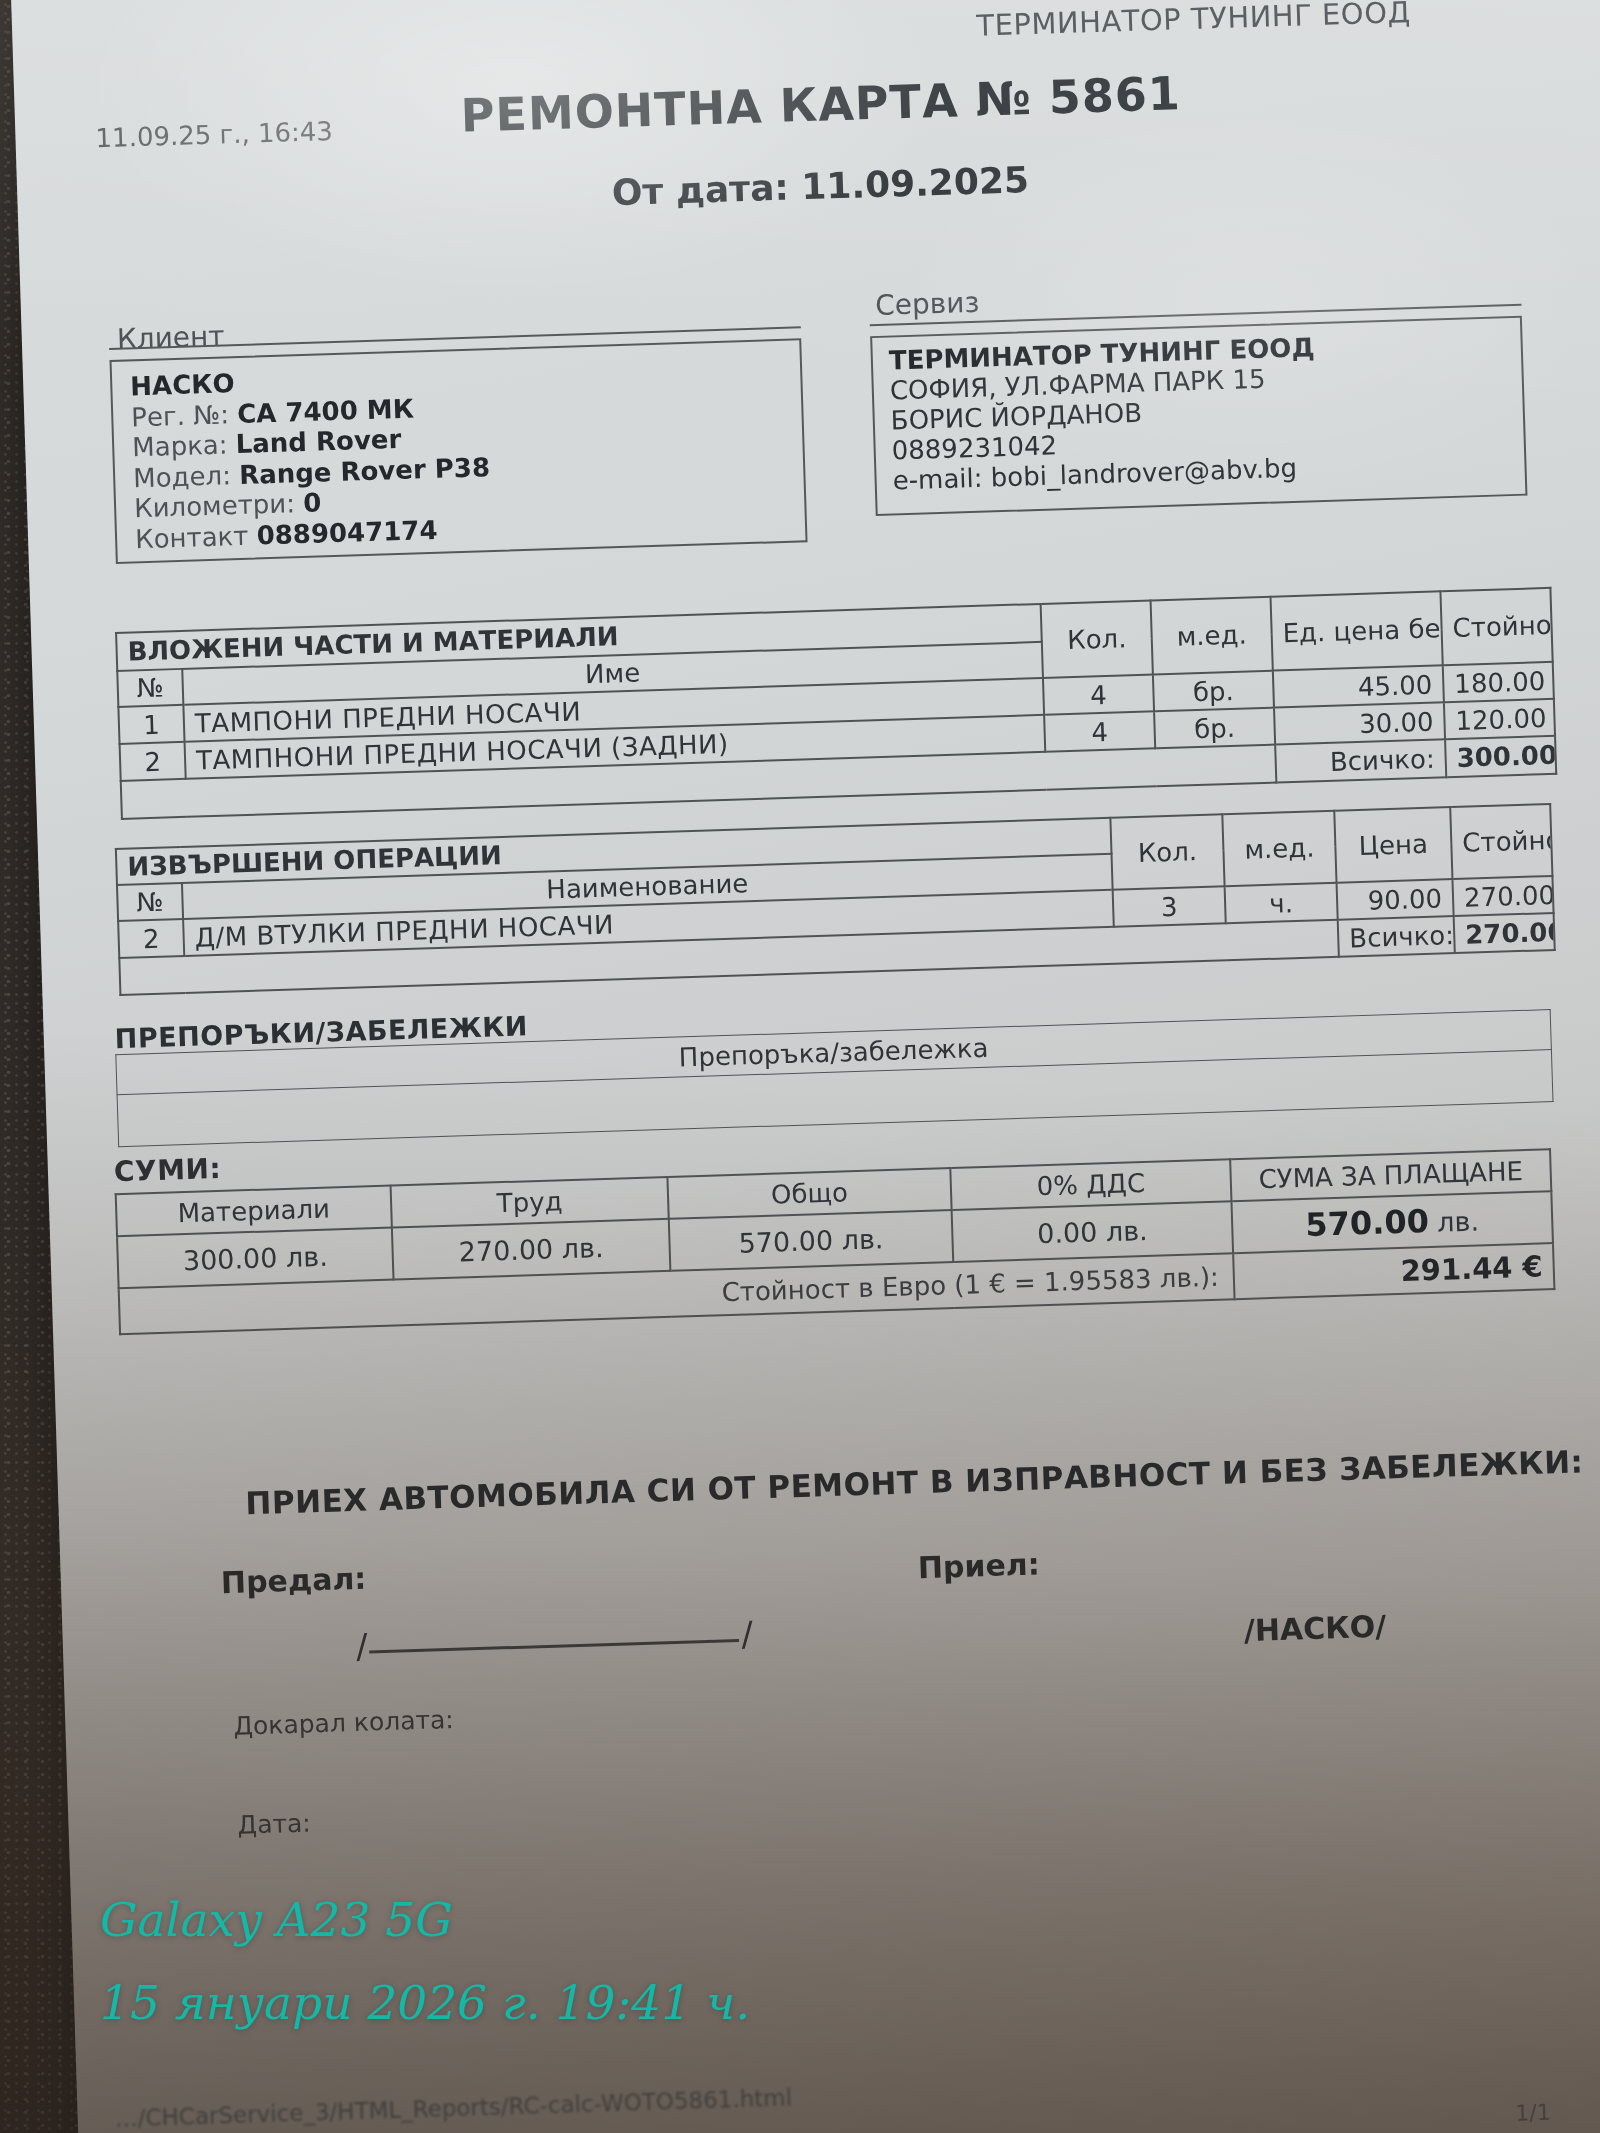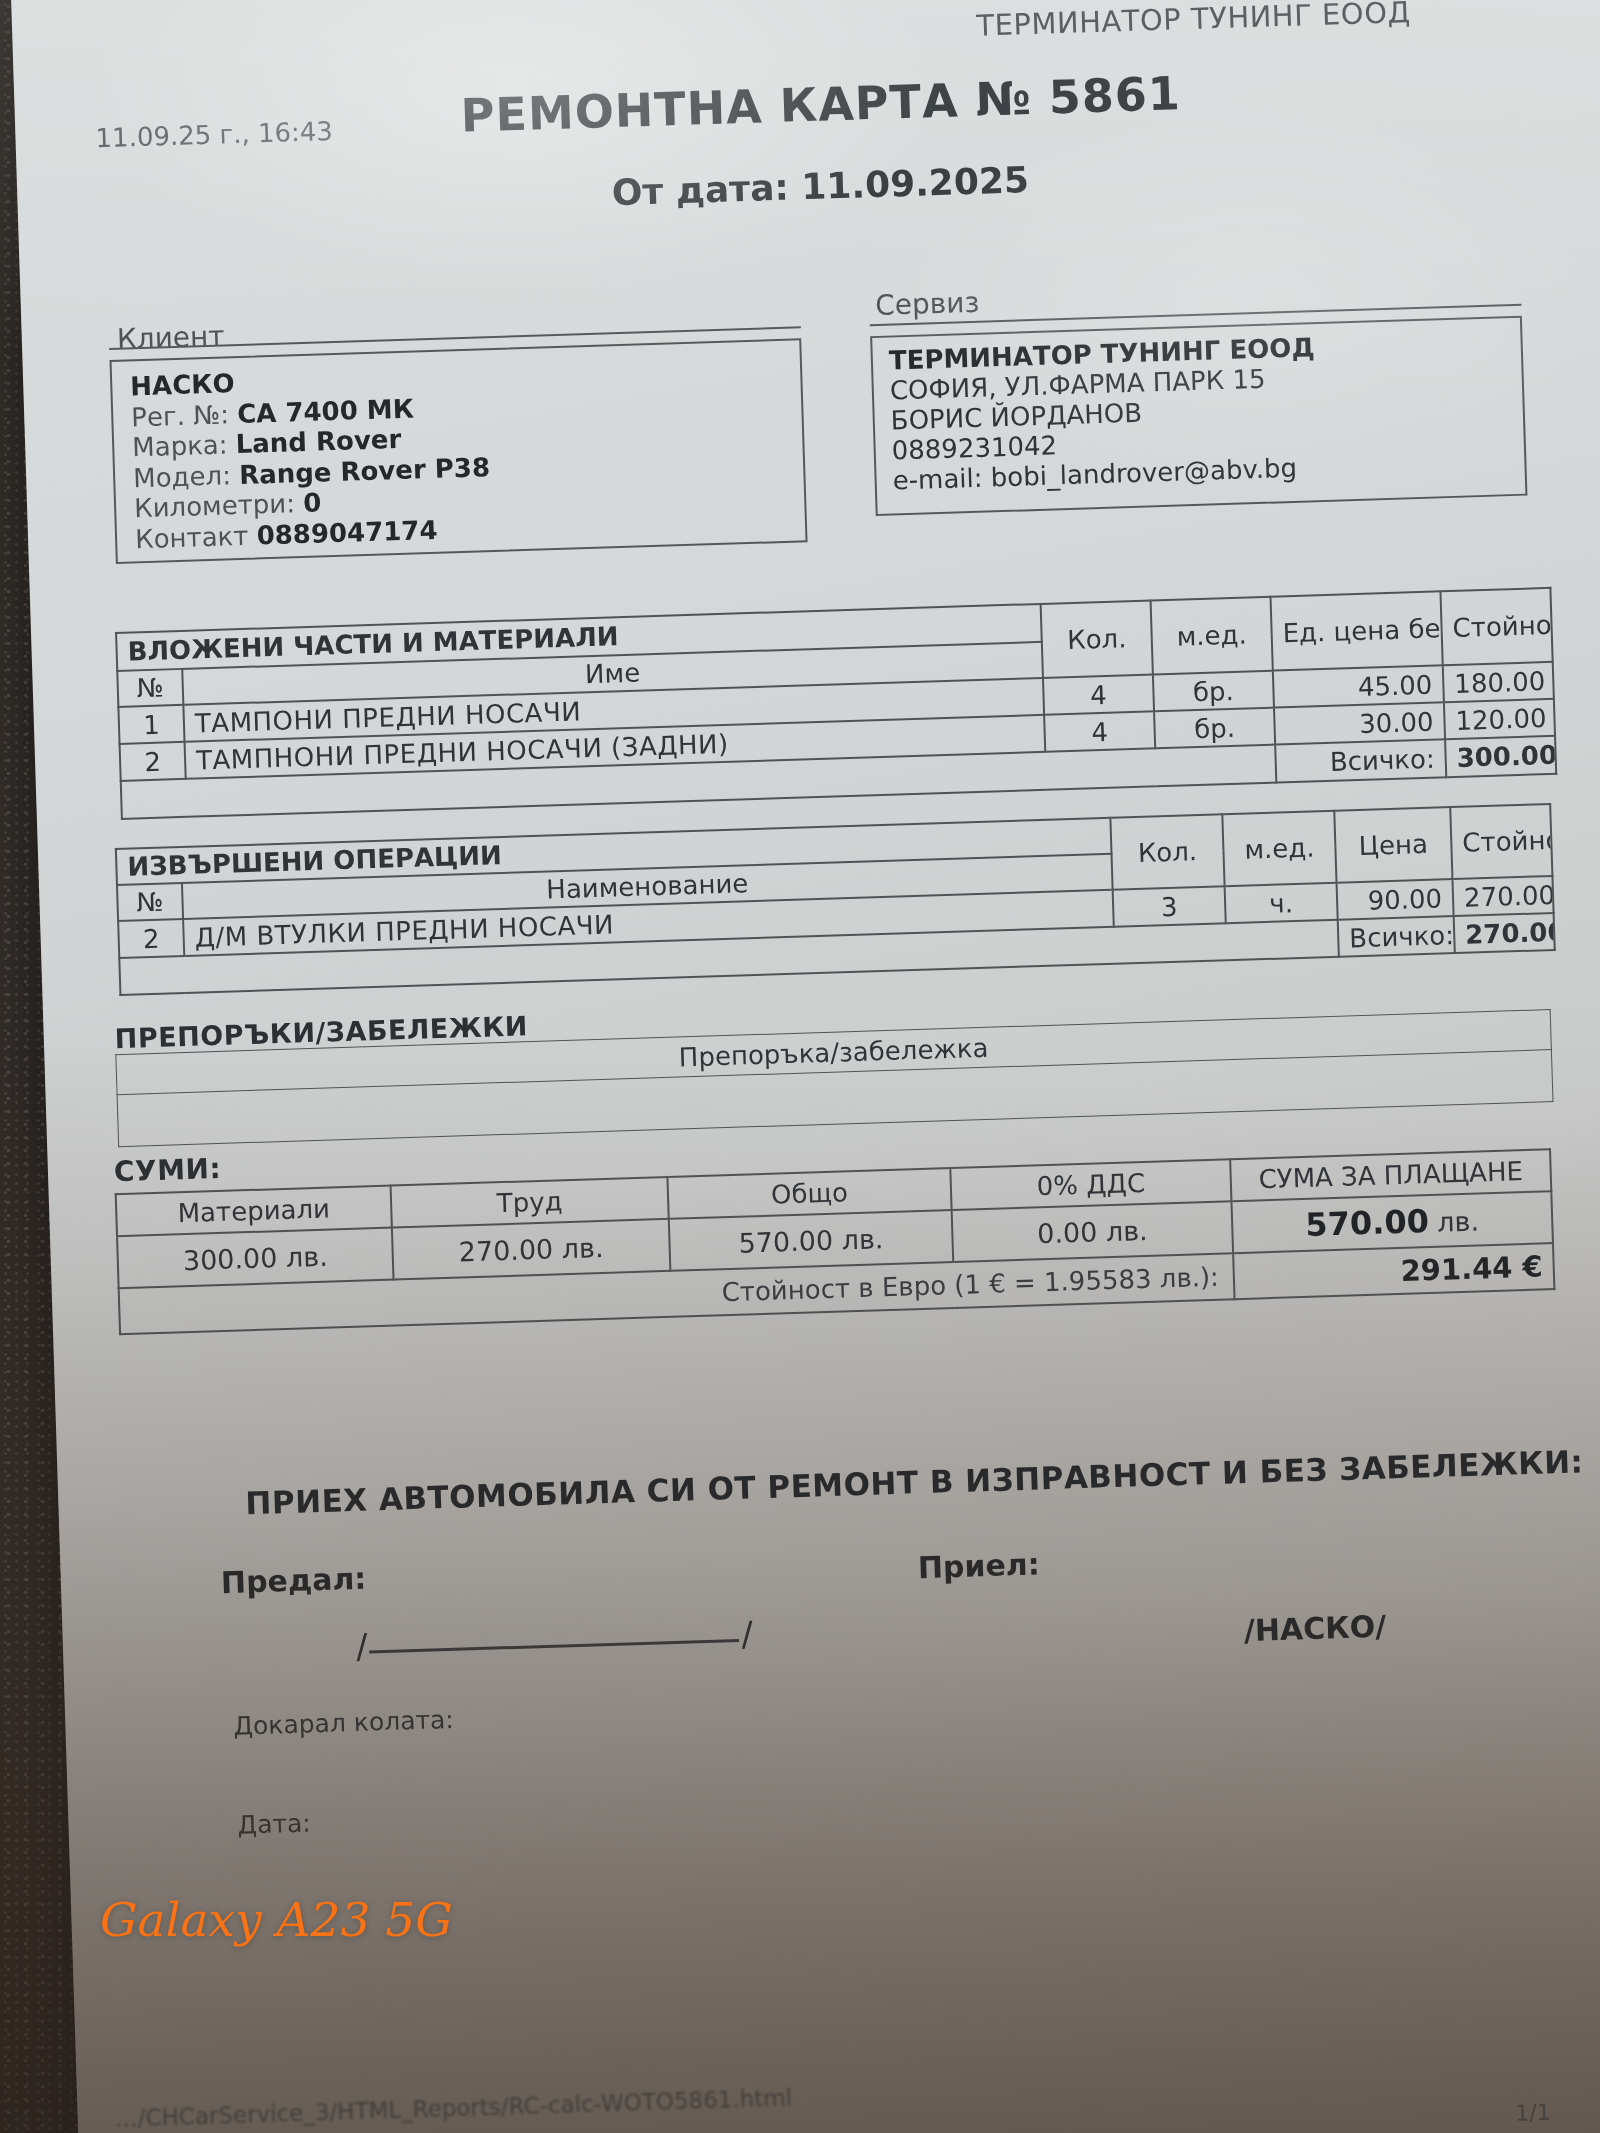--- a/index.html
+++ b/index.html
@@ -49,21 +49,21 @@
   .slash{font-size:34px;color:#2c2f33;}
   .footer-path{font-size:23px;color:#4b4f53;filter:blur(0.8px);opacity:0.9;}
   .page-num{font-size:22px;color:#55595d;}
   .shade{
     position:absolute;left:0;top:0;width:1600px;height:2133px;pointer-events:none;
     background:
       radial-gradient(ellipse 620px 300px at 32% 4%, rgba(255,255,255,0.30), rgba(255,255,255,0) 70%),
       radial-gradient(ellipse 520px 280px at 78% 14%, rgba(255,255,255,0.14), rgba(255,255,255,0) 70%),
       linear-gradient(183deg, rgba(255,255,255,0.10) 0%, rgba(255,255,255,0) 20%, rgba(40,30,22,0) 50%, rgba(64,48,36,0.20) 72%, rgba(58,43,32,0.40) 87%, rgba(48,36,27,0.52) 100%);
   }
-  .watermark{position:absolute;left:100px;top:1878px;font-family:"DejaVu Serif","Liberation Serif",serif;font-style:italic;color:#f97316;text-shadow:0 1px 6px rgba(0,0,0,0.25);}
+  .watermark{position:absolute;left:100px;top:1878px;font-family:"DejaVu Serif","Liberation Serif",serif;font-style:italic;color:#14b8a6;text-shadow:0 1px 6px rgba(0,0,0,0.25);}
   .wm-line{font-size:47px;line-height:83px;white-space:nowrap;}
 </style>
 </head>
 <body>
 
 <div class="paper">
 
   <div class="abs ph-company" style="left:964px;top:139px;">ТЕРМИНАТОР ТУНИНГ ЕООД</div>
   <div class="abs ph-timestamp" style="left:80px;top:226px;">11.09.25 г., 16:43</div>
 
@@ -232,13 +232,14 @@
 
   <div class="abs footer-path" style="left:37px;top:2208px;">…/CHCarService_3/HTML_Reports/RC-calc-WOTO5861.html</div>
   <div class="abs page-num" style="left:1437px;top:2247px;">1/1</div>
 
 </div>
 
 <div class="shade"></div>
 
 <div class="watermark">
   <div class="wm-line">Galaxy A23 5G</div>
+  <div class="wm-line">15 януари 2026 г. 19:41 ч.</div>
 </div>
 
 </body></html>

